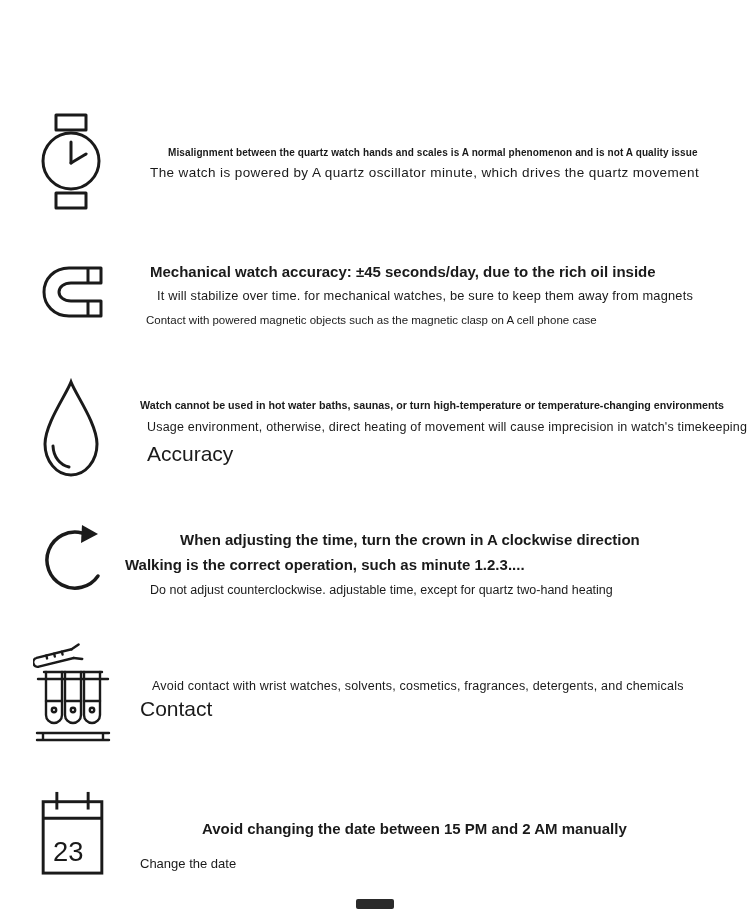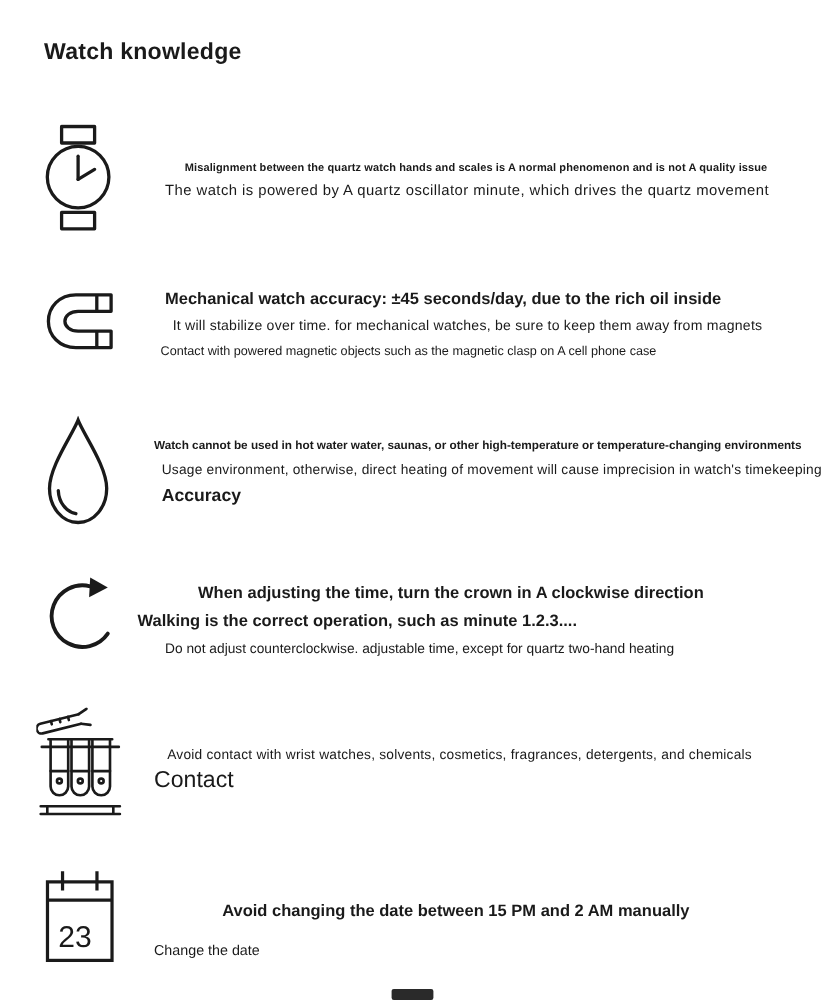--- a/index.html
+++ b/index.html
@@ -15,21 +15,21 @@
   .s1-b{left:150px;top:165px;font-size:13.5px;letter-spacing:.4px}
 
   .s2-icon{left:40px;top:264px}
   .s2-a{left:150px;top:263px;font-size:15px;font-weight:700}
   .s2-b{left:157px;top:288px;font-size:12.8px;letter-spacing:.2px}
   .s2-c{left:146px;top:314px;font-size:11.5px}
 
   .s3-icon{left:40px;top:378px}
   .s3-a{left:140px;top:399px;font-size:10.7px;font-weight:700}
   .s3-b{left:147px;top:420px;font-size:12.5px;letter-spacing:.2px}
-  .s3-c{left:147px;top:442px;font-size:16px;font-weight:700}
+  .s3-c{left:147px;top:442px;font-size:21px;font-weight:400}
 
   .s4-icon{left:40px;top:519px}
   .s4-a{left:180px;top:531px;font-size:15px;font-weight:700}
   .s4-b{left:125px;top:556px;font-size:15px;font-weight:700}
   .s4-c{left:150px;top:583px;font-size:12.5px}
 
   .s5-icon{left:33px;top:643px}
   .s5-a{left:152px;top:679px;font-size:12.5px;letter-spacing:.2px}
   .s5-b{left:140px;top:697px;font-size:21px;font-weight:400}
 
@@ -37,21 +37,20 @@
   .s6-a{left:202px;top:820px;font-size:15px;font-weight:700}
   .s6-b{left:140px;top:856px;font-size:13px;font-weight:400}
 
   .bottom-artifact{left:356px;top:899px;width:38px;height:10px;background:#2a2a2a;border-radius:2px}
 </style>
 </head>
 <body>
 
 <div class="page">
 
-  <h1 class="abs title">Watch knowledge</h1>
 
   <section>
     <span class="abs icon s1-icon">
       <svg viewBox="0 0 68 97" width="68" height="97" aria-hidden="true">
         <g fill="none" stroke="#1a1a1a" stroke-width="3" stroke-linejoin="round" stroke-linecap="round">
           <path d="M18 2 H48 V17 H18 Z"></path>
           <circle cx="33" cy="48" r="28"></circle>
           <path d="M33 50 V29"></path>
           <path d="M33 50 L48 41"></path>
           <path d="M18 95 H48 V80 H18 Z"></path>
@@ -78,21 +77,21 @@
 
   <section>
     <span class="abs icon s3-icon">
       <svg viewBox="0 0 62 101" width="62" height="101" aria-hidden="true">
         <g fill="none" stroke="#1a1a1a" stroke-width="3" stroke-linecap="round">
           <path d="M31 4 C26 17 5 46 5 66 C5 83 16.5 97 31 97 C45.5 97 57 83 57 66 C57 46 36 17 31 4 Z"></path>
           <path d="M13 68 C13.5 79 20 87 29 89"></path>
         </g>
       </svg>
     </span>
-    <p class="abs s3-a">Watch cannot be used in hot water water, saunas, or other high-temperature or temperature-changing environments</p>
+    <p class="abs s3-a">Watch cannot be used in hot water baths, saunas, or turn high-temperature or temperature-changing environments</p>
     <p class="abs s3-b">Usage environment, otherwise, direct heating of movement will cause imprecision in watch's timekeeping</p>
     <p class="abs s3-c">Accuracy</p>
   </section>
 
   <section>
     <span class="abs icon s4-icon">
       <svg viewBox="0 0 68 80" width="68" height="80" aria-hidden="true">
         <path d="M42 14 A28 28 0 1 0 58 57" fill="none" stroke="#1a1a1a" stroke-width="3.5" stroke-linecap="round"></path>
         <path d="M58 15 L42 6 L41 24 Z" fill="#1a1a1a"></path>
       </svg>

